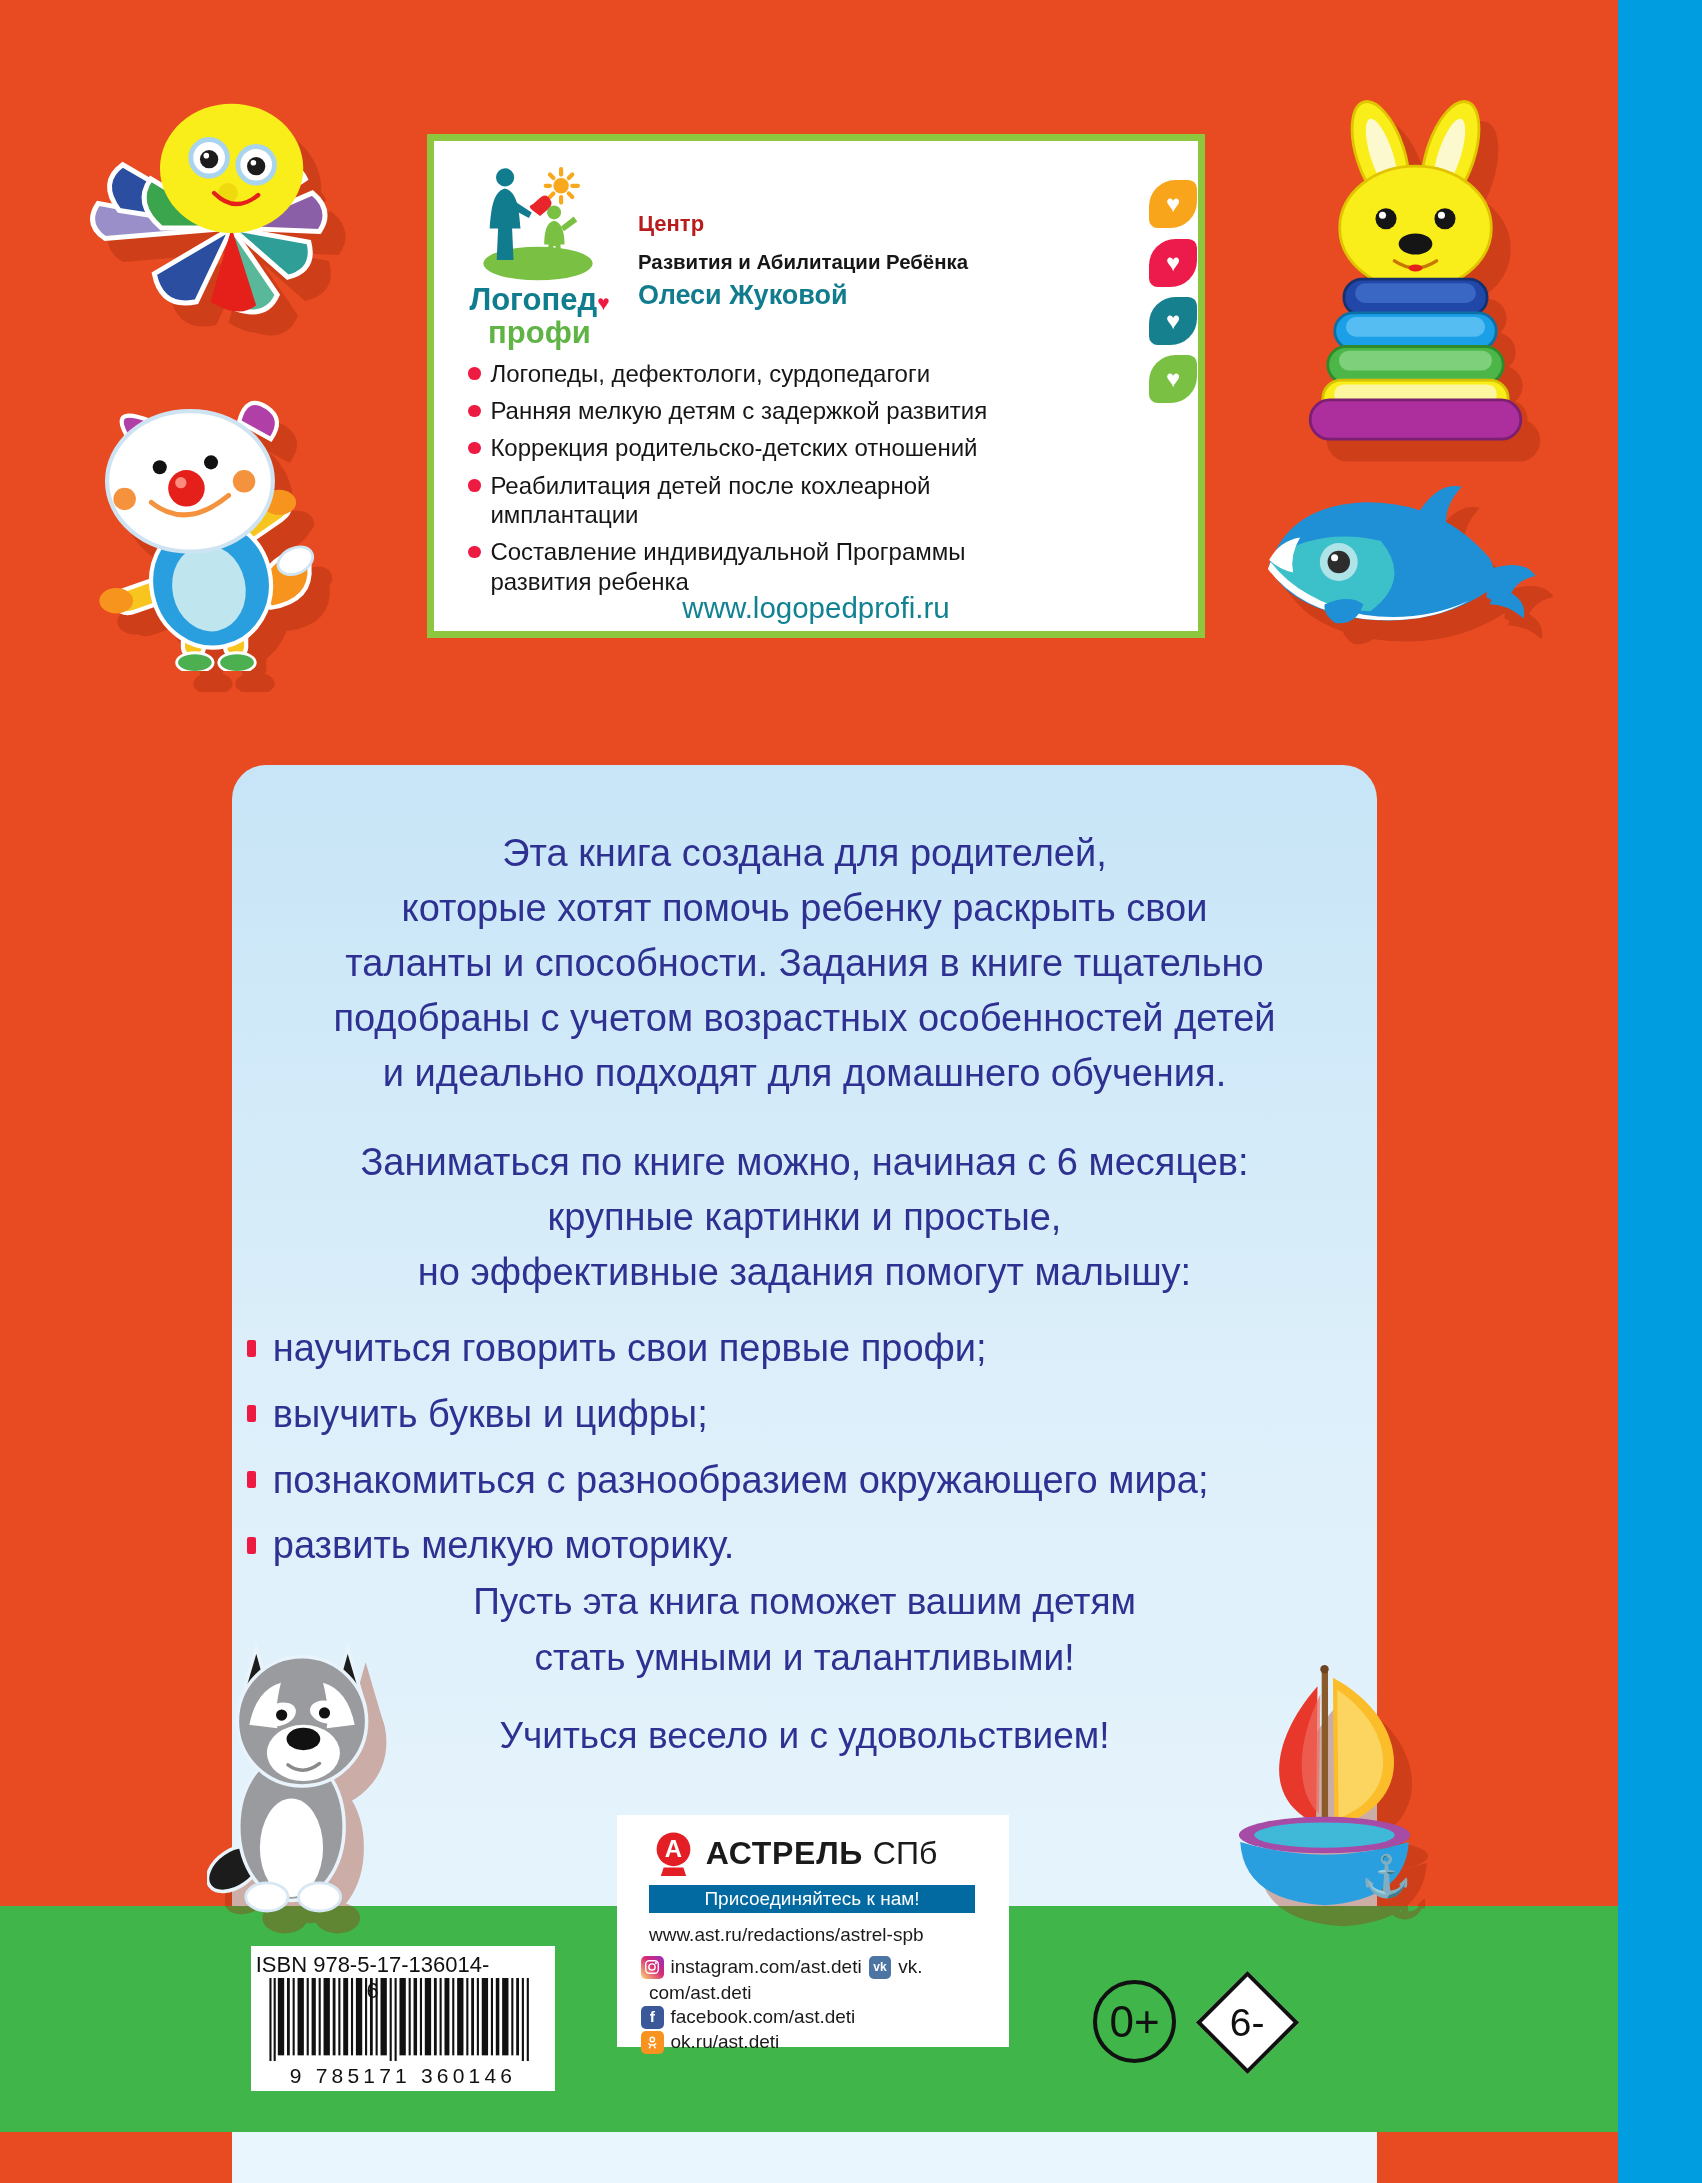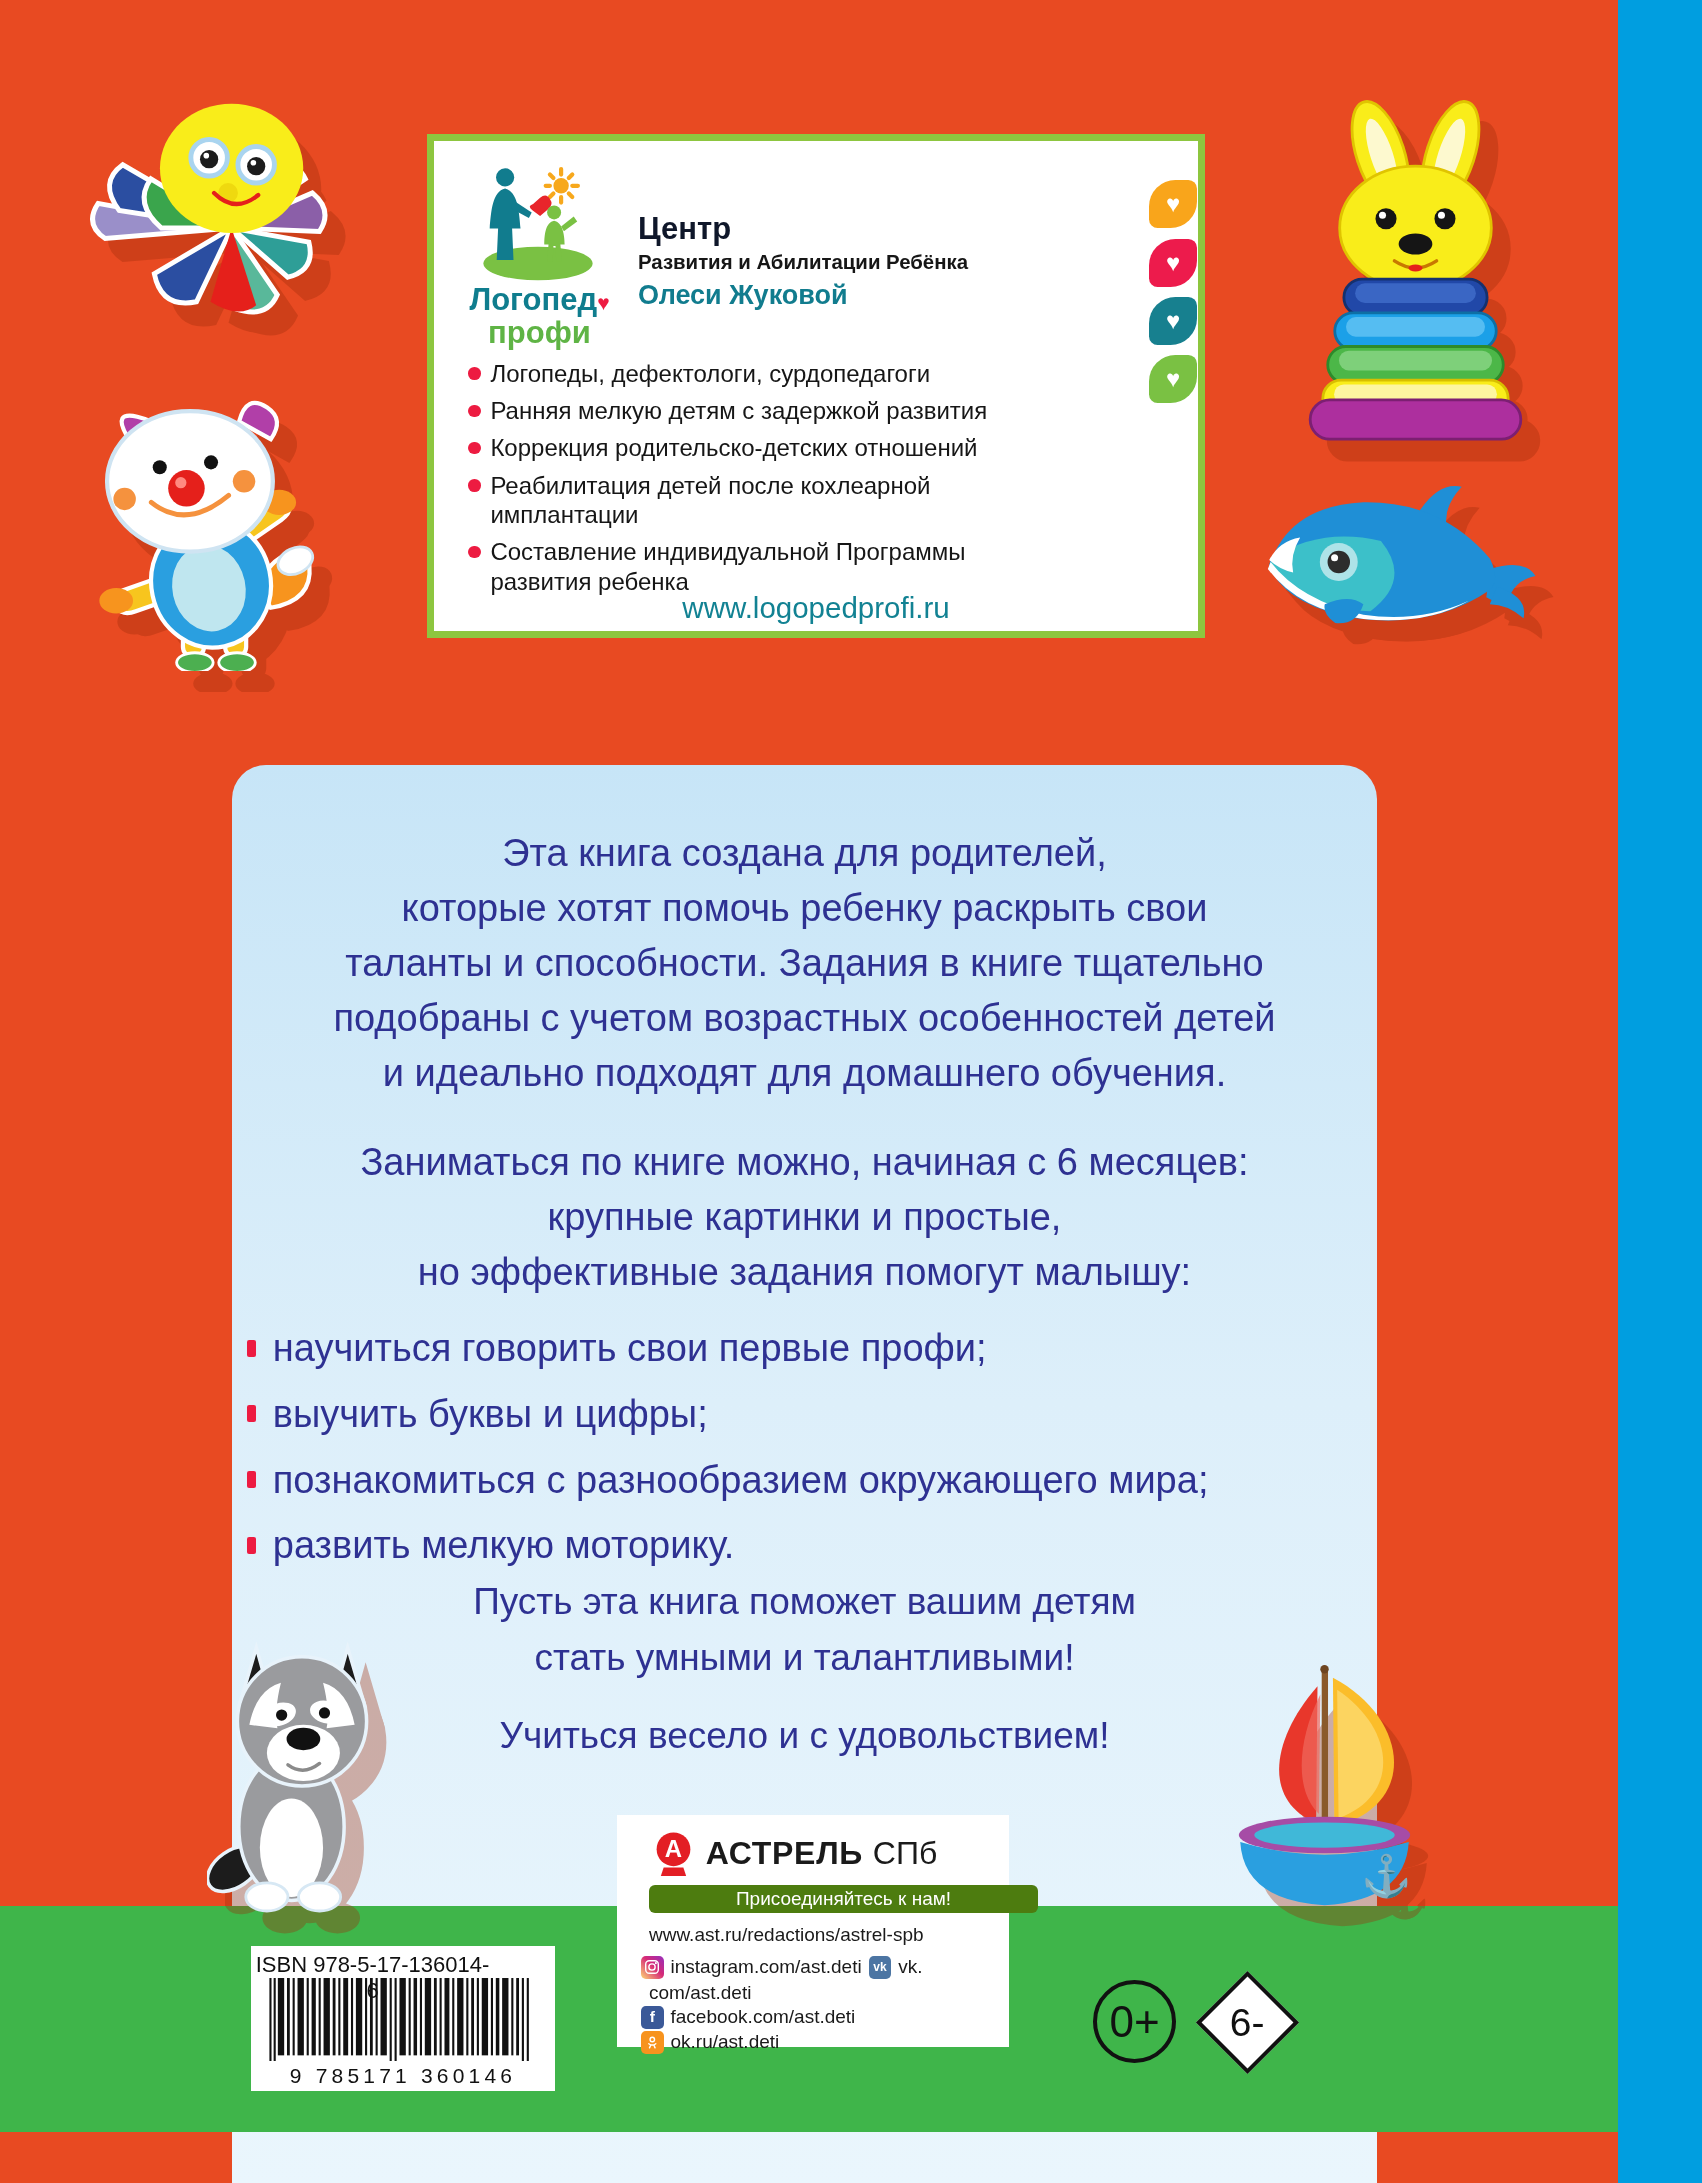--- a/index.html
+++ b/index.html
@@ -16,21 +16,21 @@
 
   
   #green-band{left:0;top:1906px;width:1618px;height:226px;background:#3fb54a;}
 
   
   #top-card{left:427px;top:134px;width:778px;height:504px;background:#ffffff;
             border:7px solid #8dc63f;box-sizing:border-box;}
   .logo-word1{left:28px;top:141px;width:155px;text-align:center;font-size:31px;font-weight:bold;color:#0f7d8e;}
   .logo-word2{left:28px;top:174px;width:155px;text-align:center;font-size:31px;font-weight:bold;color:#5fb445;}
   .logo-heart{color:#ed1b41;font-size:21px;}
-  .center-title{left:204px;top:70px;font-size:31px;font-weight:bold;color:#0f172a;}
+  .center-title{left:204px;top:70px;font-size:22px;font-weight:bold;color:#b91c1c;}
   .center-sub{left:204px;top:110px;font-size:20.4px;font-weight:bold;color:#161616;}
   .center-name{left:204px;top:139px;font-size:27px;font-weight:bold;color:#117c8e;}
   .services{left:34px;top:218px;width:604px;}
   .service-item{display:flex;align-items:flex-start;margin-bottom:7.7px;
                 font-size:24px;line-height:29.5px;color:#161616;font-weight:500;}
   .service-dot{flex:0 0 auto;width:12.6px;height:12.6px;border-radius:50%;background:#ed1b41;margin:8.4px 9.8px 0 0;}
   .top-url{left:0;top:450px;width:764px;text-align:center;font-size:29.5px;color:#128293;}
   .heart-tile{width:48px;height:48px;border-radius:55% 18% 55% 18%;display:flex;align-items:center;justify-content:center;}
   .heart-tile span{color:#fff;font-size:24px;line-height:1;}
 
@@ -40,22 +40,22 @@
   .blist{left:14px;width:1117px;}
   .blist-item{display:flex;align-items:flex-start;font-size:38px;line-height:56px;font-weight:500;margin-bottom:9.8px;}
   .bullet-sq{flex:0 0 auto;width:8.4px;height:17px;background:#ed1b41;margin:19.7px 17px 0 1.4px;border-radius:2.1px;}
   .closing{left:0;width:1145px;text-align:center;font-size:37px;line-height:56px;font-weight:400;}
 
   
   #pub-card{left:617px;top:1815px;width:392px;height:232px;background:#fff;}
   .pub-row{left:34px;top:15.5px;display:flex;align-items:center;gap:9.8px;}
   .pub-name{font-size:32px;font-weight:800;color:#1a1a1a;letter-spacing:0.7px;}
   .pub-city{font-size:32px;font-weight:400;color:#1a1a1a;}
-  .join-bar{left:32px;top:70px;width:389px;height:28px;background:#4d7c0f;color:#fff;
-            display:flex;align-items:center;justify-content:center;font-size:19px;border-radius:6px;}
+  .join-bar{left:32px;top:70px;width:326px;height:28px;background:#0369a1;color:#fff;
+            display:flex;align-items:center;justify-content:center;font-size:19px;}
   .pub-url{left:32px;top:109px;font-size:19px;color:#1a1a1a;}
   .soc-line{left:24px;display:flex;align-items:center;gap:7px;font-size:19px;color:#1a1a1a;}
   .soc-icon{width:22.5px;height:22.5px;border-radius:4.9px;display:flex;align-items:center;justify-content:center;
             color:#fff;font-weight:bold;font-size:12px;flex:0 0 auto;}
   .ig{background:linear-gradient(45deg,#feda75,#d62976 55%,#962fbf);}
   .vk{background:#4c75a3;}
   .fb{background:#3b5998;font-size:15.5px;}
   .ok{background:#f7931e;}
 
   

